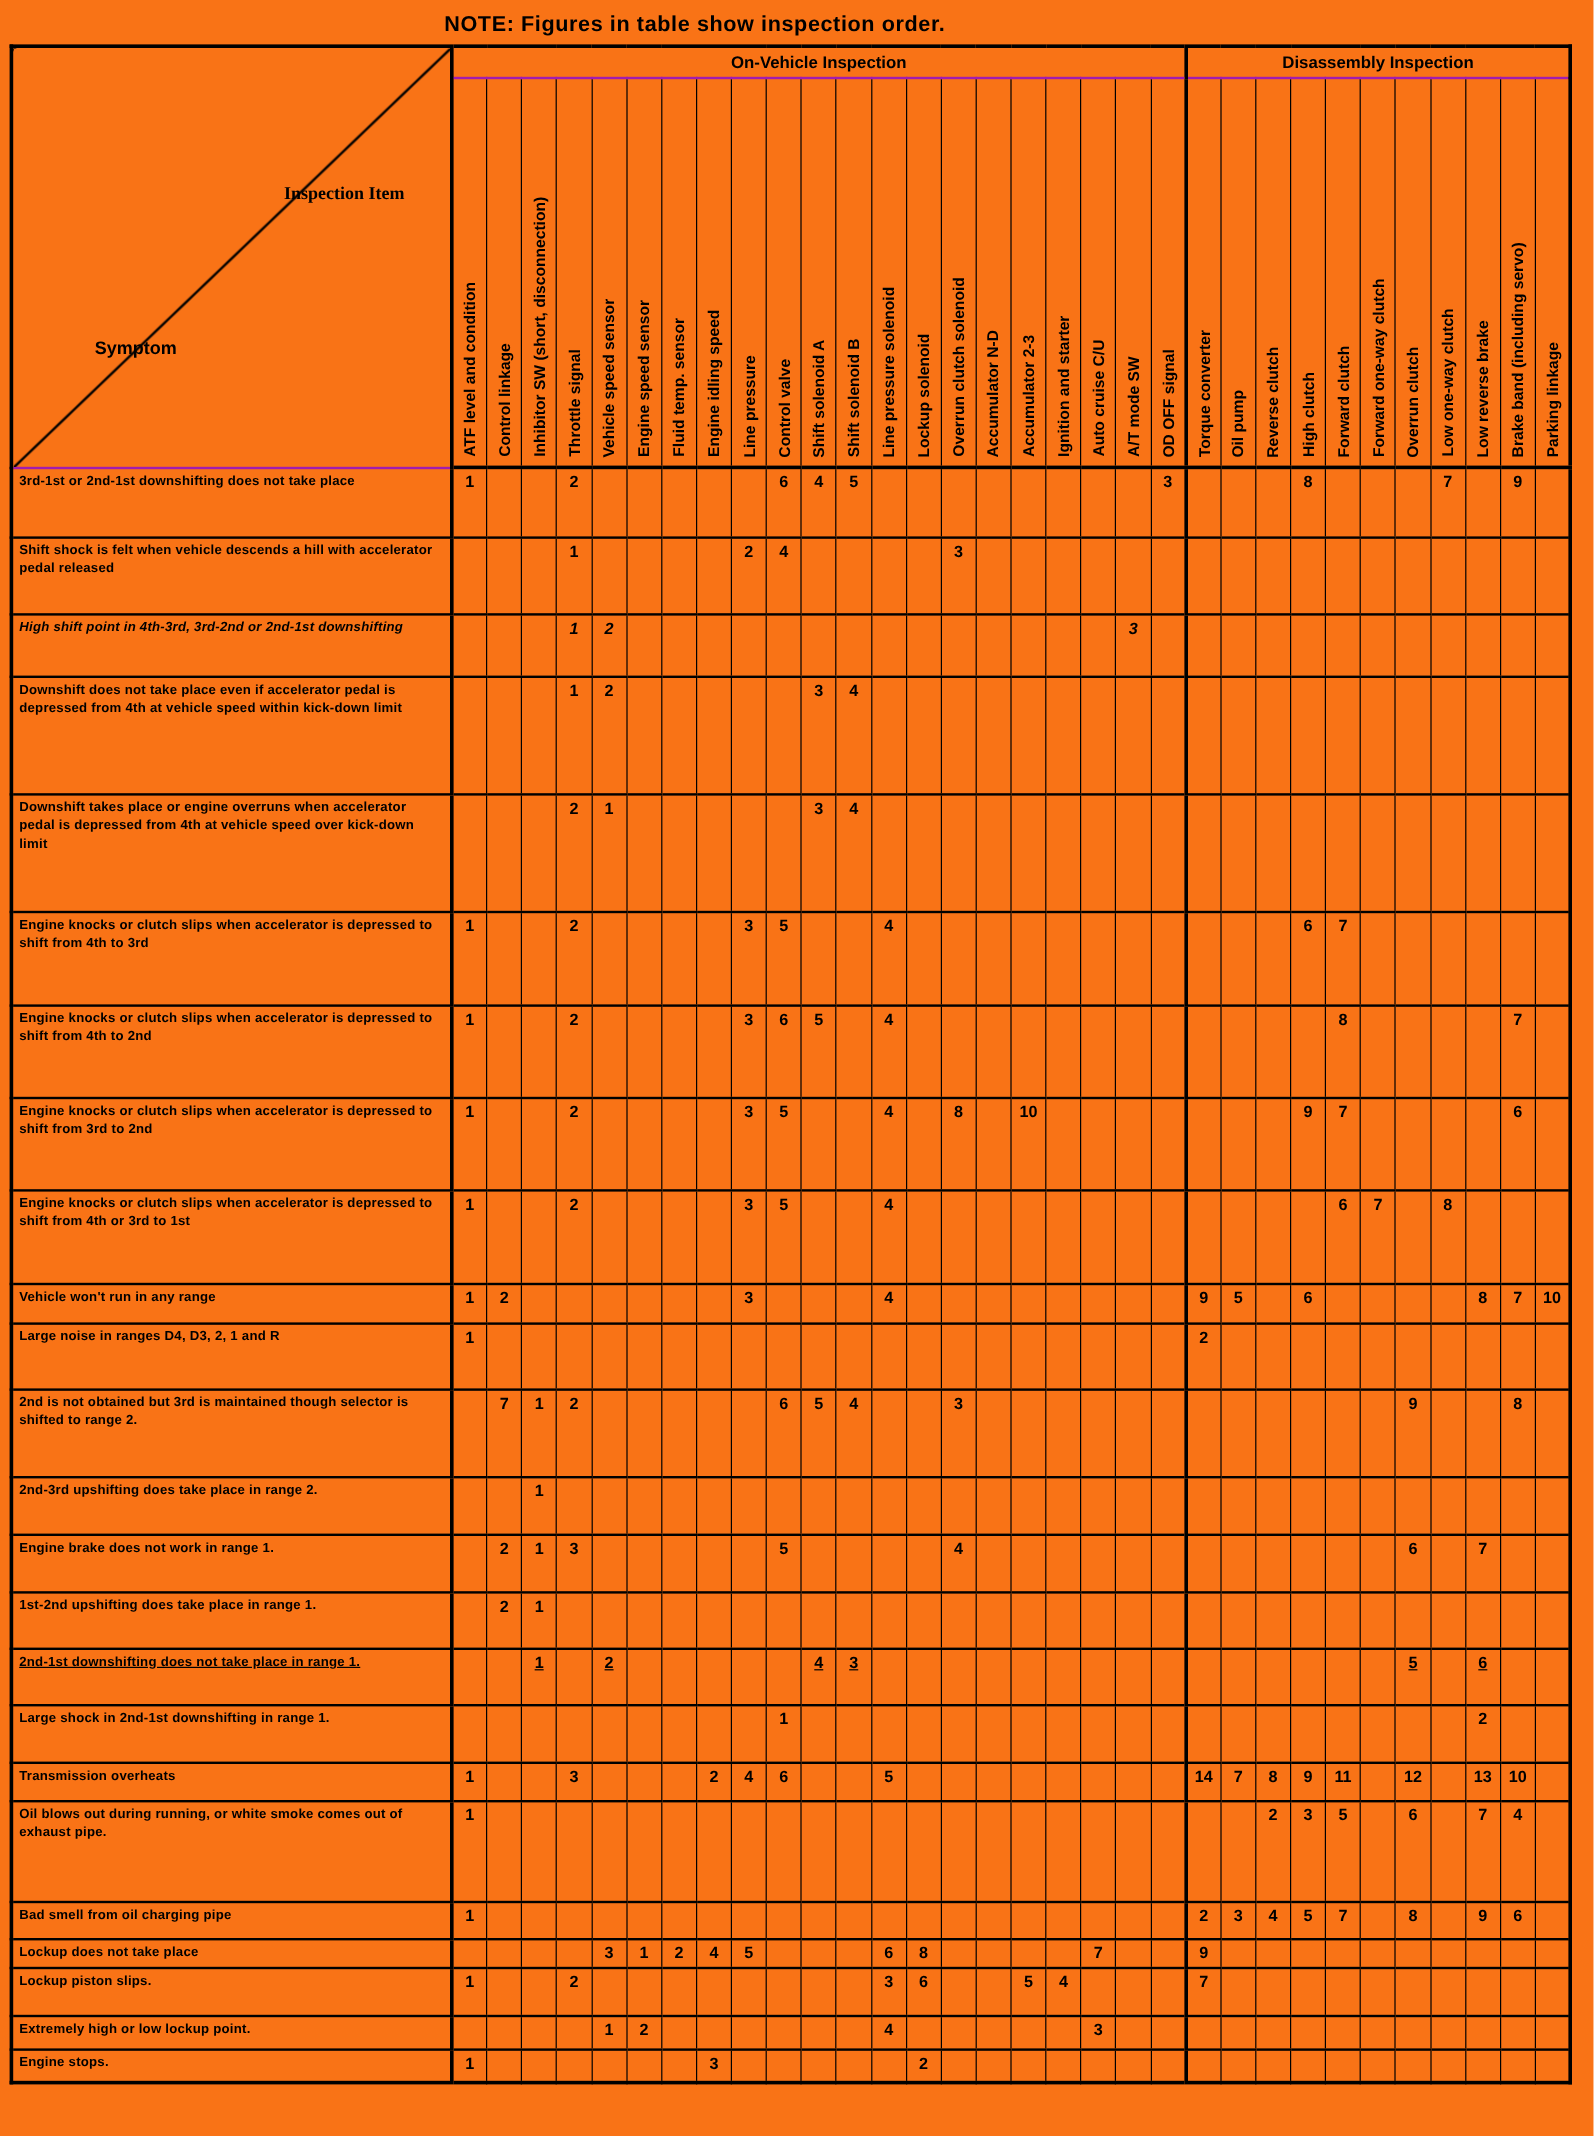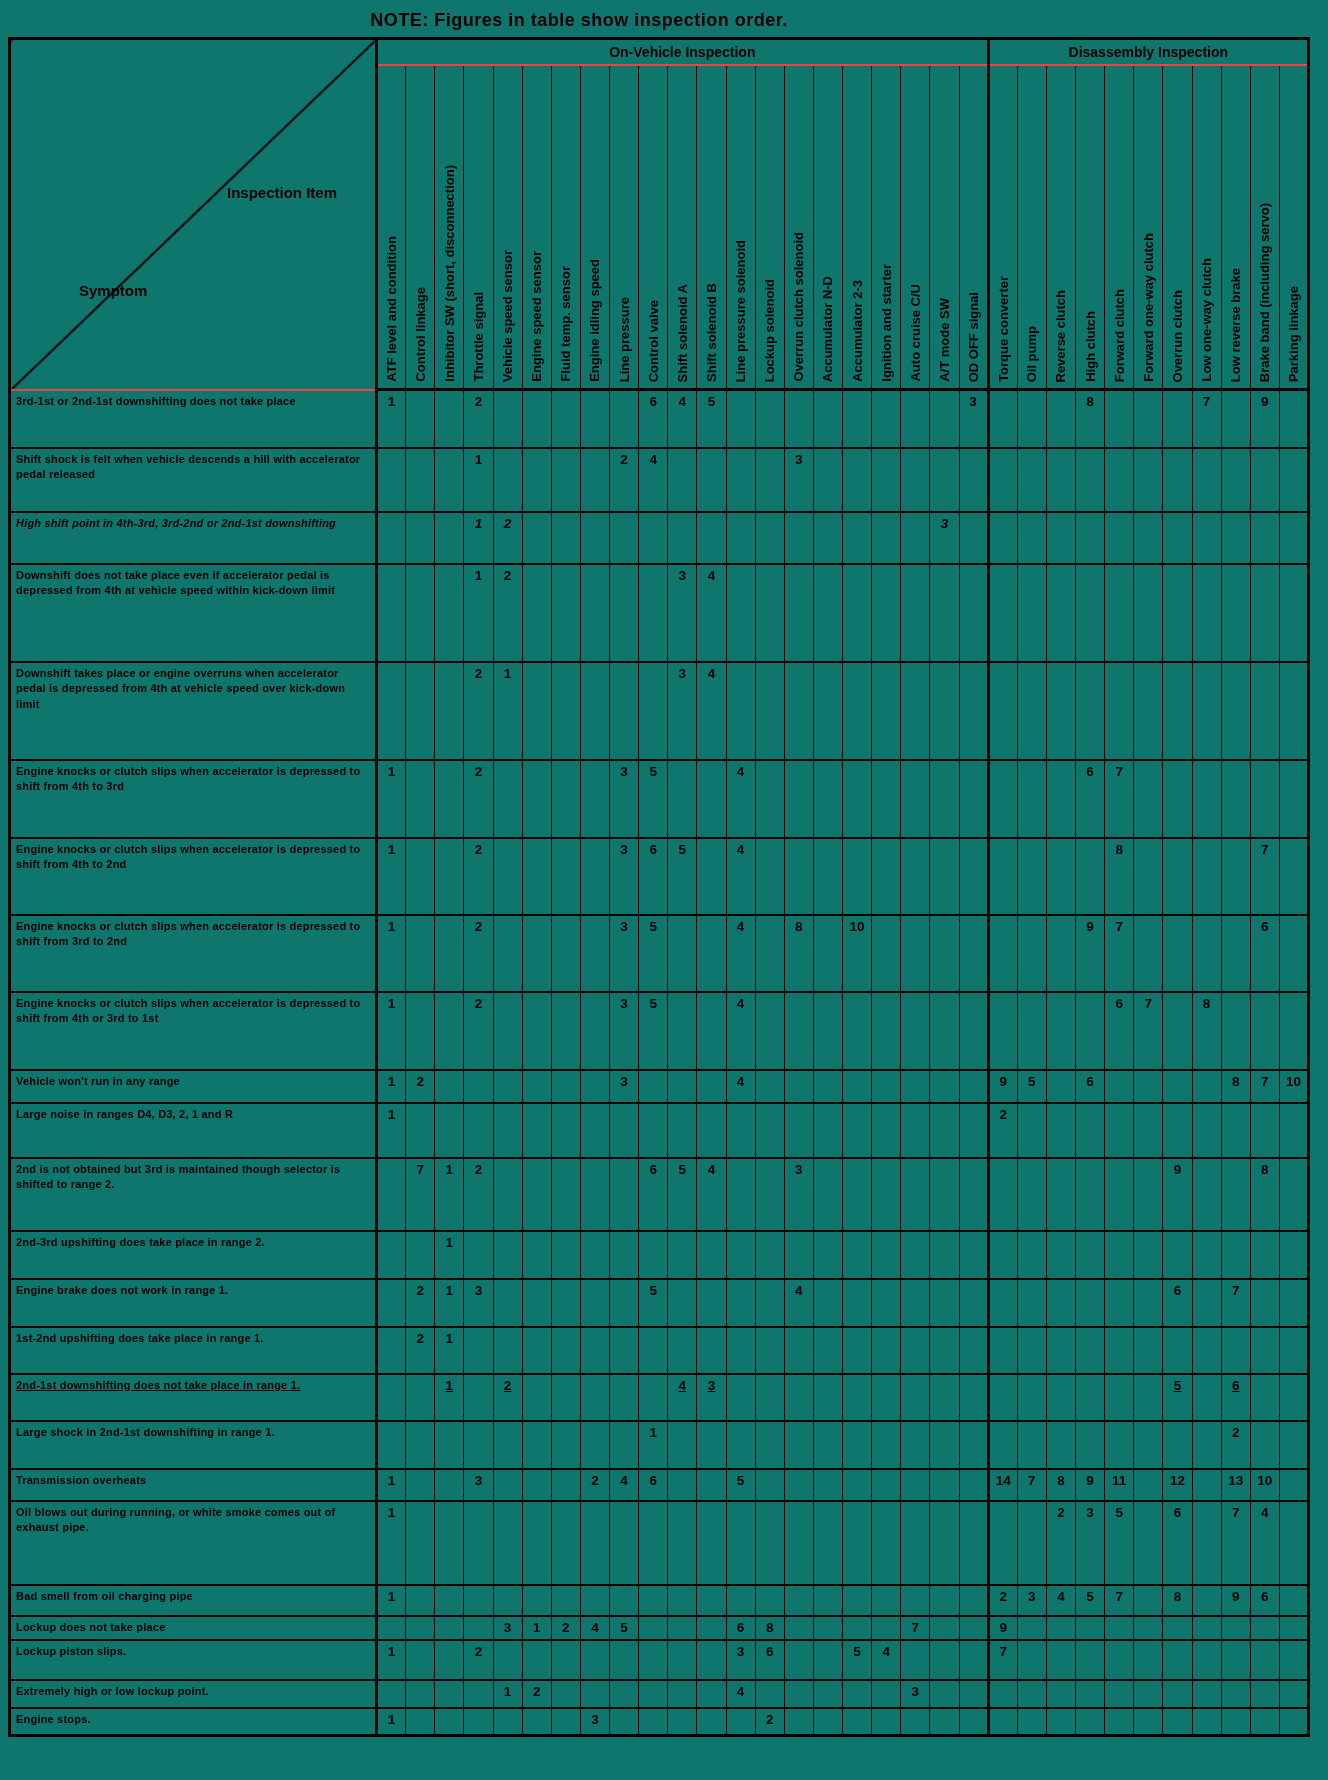--- a/index.html
+++ b/index.html
@@ -1,37 +1,37 @@
 <!DOCTYPE html>
 <html><head>
 <meta charset="utf-8">
 <style>
   html,body{margin:0;padding:0;background:#fff;}
   body{width:1328px;height:1780px;font-family:"Liberation Sans",sans-serif;color:#000;-webkit-font-smoothing:none;}
-  .page{position:relative;width:1328px;height:1780px;background:#0f766e;overflow:hidden;}
+  .page{position:relative;width:1328px;height:1780px;background:#f97316;overflow:hidden;}
   .note-title{margin:10px 0 6px 0;text-align:center;transform:translateX(-85px);
     font-size:18px;font-weight:bold;letter-spacing:.5px;}
   table.diag{border-collapse:collapse;table-layout:fixed;margin-left:8px;width:1302px;
     border:3px solid #000;}
   col.symcol{width:367px;}
   th,td{border-left:1px solid #000;border-top:1px solid #000;padding:0;}
   
   tr.grprow th{border-top:none;font-size:14px;font-weight:bold;height:24px;
-    border-bottom:2px solid #ef4444;}
+    border-bottom:2px solid #a21caf;}
   
   th.colhead{height:322px;vertical-align:bottom;border-bottom:3px solid #000;}
   th.colhead .rot{writing-mode:vertical-rl;transform:rotate(180deg);
     font-size:13px;font-weight:bold;white-space:nowrap;line-height:1;
     display:inline-block;padding:2px 0 5px 0;max-height:316px;}
   
   th.corner{position:relative;border-top:none;border-left:none;border-right:3px solid #000;
     border-bottom:3px solid #000;
     background:linear-gradient(to bottom right,transparent calc(50% - 1.5px),#000 calc(50% - .5px),#000 calc(50% + .5px),transparent calc(50% + 1.5px));}
   th.corner .lbl{position:absolute;font-size:15px;font-weight:bold;}
-  th.corner .lbl.item{top:144px;right:38px;}
+  th.corner .lbl.item{top:114px;right:38px;font-family:Liberation Serif, serif;}
   th.corner .lbl.sym{bottom:90px;left:68px;}
   
   td.sym{font-size:11px;font-weight:bold;text-align:left;vertical-align:top;
     padding:3px 4px 2px 5px;line-height:1.45;border-right:3px solid #000;letter-spacing:.2px;}
   td.val{font-size:13.5px;font-weight:bold;text-align:center;vertical-align:top;padding-top:3px;}
   tbody tr td{border-top:2px solid #000;}
   td.grp,th.grp{border-left:3px solid #000;}
 </style>
 </head>
 <body>

